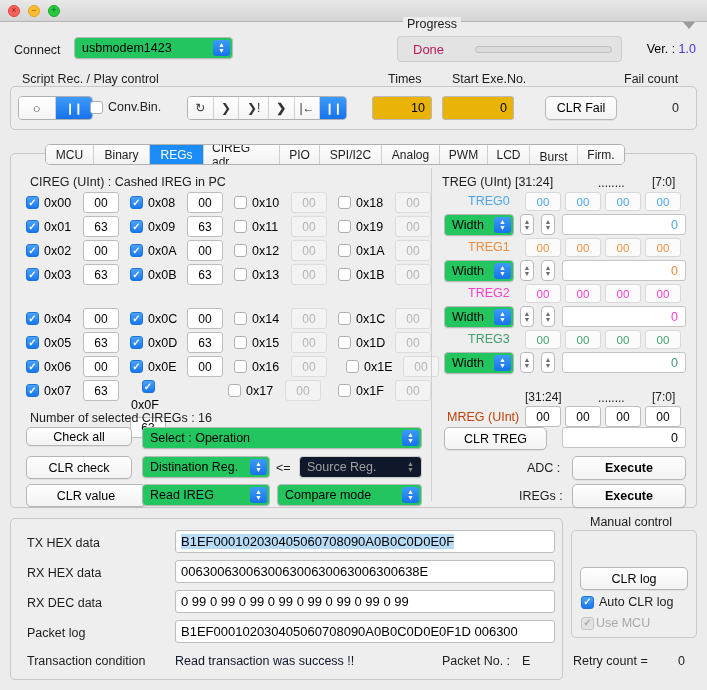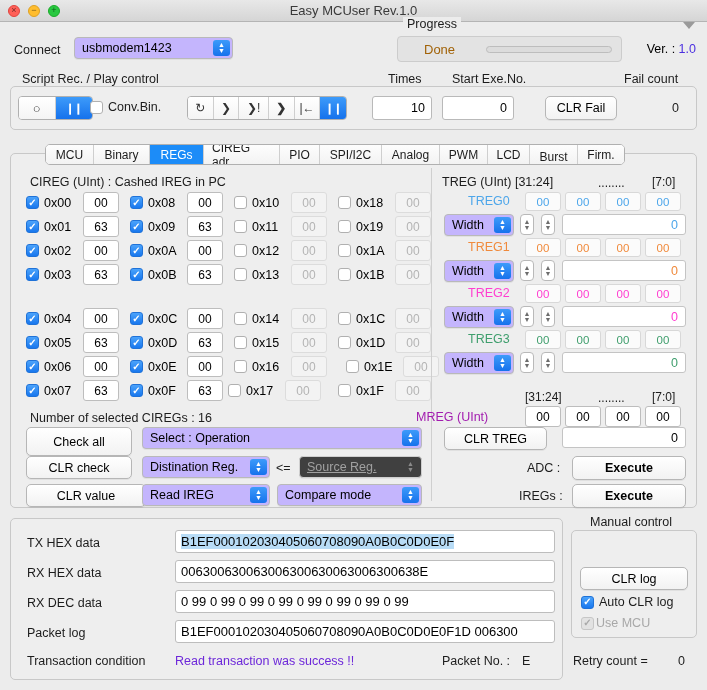--- a/index.html
+++ b/index.html
@@ -40,40 +40,40 @@
     background:#eeeeee;
   }
   .group-title {
     position:absolute; font-size:12.5px; color:#1c1c1c;
     background:#ececec; padding:0 4px;
   }
 
   
   .connect-label { position:absolute; left:14px; top:43px; font-size:12.5px; }
   .combo {
-    position:relative; background:#c4b5fd; border:1px solid #b9b9b9;
+    position:relative; background:#22c55e; border:1px solid #b9b9b9;
     border-radius:4px; height:22px; display:flex; align-items:center;
     font-size:12.5px; color:#000; padding-left:7px;
     box-shadow:0 1px 0 rgba(0,0,0,.05);
   }
   .combo .stepper {
     position:absolute; right:2px; top:2px; bottom:2px; width:17px;
     background:linear-gradient(#3d9bfa,#1672ec); border-radius:3px;
     display:flex; flex-direction:column; align-items:center; justify-content:center;
     color:#fff; font-size:7px; line-height:6px;
   }
   .combo.plain .stepper { background:none; color:#8a8a8a; }
-  .combo.disabled { background:#404040; color:#a0a0a0; border-color:#cfcfcf;text-decoration:underline; }
+  .combo.disabled { background:#0f172a; color:#a0a0a0; border-color:#cfcfcf; }
 
   .progress-box {
     position:absolute; left:397px; top:36px; width:225px; height:26px;
     background:#e3e3e3; border:1px solid #cccccc; border-radius:4px;
     display:flex; align-items:center;
   }
-  .progress-done { font-size:13px; color:#a16207; margin-left:26px; width:62px; }
+  .progress-done { font-size:13px; color:#be185d; margin-left:15px; width:62px; }
   .pbar { flex:1; height:7px; margin-right:9px; background:#dcdcdc;
           border:1px solid #bdbdbd; border-radius:4px; }
   .progress-title { position:absolute; left:403px; top:17px; font-size:12.5px; }
   .disclosure { position:absolute; right:12px; top:22px; width:0;height:0;
      border-left:6px solid transparent;border-right:6px solid transparent;border-top:7px solid #9a9a9a;}
   .ver { position:absolute; right:11px; top:42px; font-size:12.5px; }
   .ver b { color:#4b2fe0; font-weight:normal; }
 
   
   #script-group { left:10px; top:86px; width:687px; height:44px; }
@@ -94,21 +94,21 @@
     width:13px; height:13px; border-radius:3px; border:1px solid #b0b0b0;
     background:#fff; display:inline-flex; align-items:center; justify-content:center;
     vertical-align:middle; flex:none;
   }
   .checkbox.on { background:linear-gradient(#4ba3fb,#1877ee); border-color:#1f72d8; }
   .checkbox.on::after { content:"✓"; color:#fff; font-size:10px; line-height:1; font-weight:bold; }
   .checkbox.dim { background:#e2e2e2; border-color:#c6c6c6; }
   .checkbox.dim::after { content:"✓"; color:#a8a8a8; font-size:10px; line-height:1; font-weight:bold; }
 
   .numfield {
-    background:#ffffff; border:1px solid #b9b9b9; border-radius:3px;
+    background:#eab308; border:1px solid #b9b9b9; border-radius:3px;
     font-size:12.5px; text-align:right; padding-right:6px;
     display:flex; align-items:center; justify-content:flex-end; color:#000;
   }
   .pushbtn {
     background:linear-gradient(#ffffff,#f2f2f2); border:1px solid #b6b6b6;
     border-radius:5px; font-size:12.5px; color:#000;
     display:flex; align-items:center; justify-content:center;
     box-shadow:0 1px 0 rgba(0,0,0,.06);
   }
 
@@ -160,40 +160,39 @@
   #bottom-panel { left:10px; top:518px; width:553px; height:162px; }
   .rowlabel { position:absolute; font-size:12.5px; color:#1c1c1c; }
   .textfield {
     position:absolute; height:23px; background:#fff; border:1px solid #bdbdbd;
     border-radius:3px; font-size:13px; color:#000; display:flex; align-items:center;
     padding-left:5px; overflow:hidden; white-space:nowrap;
   }
   .textfield .sel { background:#b8dcf6; }
   #manual-panel { left:571px; top:530px; width:126px; height:108px; }
   .manual-title { left:586px; top:515px; }
-  .status-ok { position:absolute; font-size:12.5px; color:#6d28d9; }
+  .status-ok { position:absolute; font-size:12.5px; color:#0f172a; }
 </style>
 </head>
 <body>
 
 <div class="window">
 
   <div class="titlebar">
     <div class="traffic">
       <div class="dot close">
           <span>×</span>
         </div>
       <div class="dot min">
           <span>−</span>
         </div>
       <div class="dot max">
           <span>+</span>
         </div>
     </div>
-    <div class="title">Easy MCUser Rev.1.0</div>
   </div>
 
   <div class="connect-label lbl">Connect</div>
   <div class="combo" style="position:absolute;left:74px;top:37px;width:159px;">
     <span>usbmodem1423</span>
     <span class="stepper">
         <span>▲</span>
         <span>▼</span>
       </span>
   </div>
@@ -366,21 +365,21 @@
       <div class="cireg-cell" style="left: 130px; top: 332px;">
         <span class="checkbox on"></span>
         <span class="name">0x0D</span>
         <span class="cireg-val">63</span>
       </div>
       <div class="cireg-cell" style="left: 130px; top: 356px;">
         <span class="checkbox on"></span>
         <span class="name">0x0E</span>
         <span class="cireg-val">00</span>
       </div>
-      <div class="cireg-cell" style="left: 130px; top: 380px;">
+      <div class="cireg-cell" style="left: 130px; top: 380px; flex-direction: column;">
         <span class="checkbox on"></span>
         <span class="name">0x0F</span>
         <span class="cireg-val">63</span>
       </div>
       <div class="cireg-cell" style="left: 234px; top: 192px;">
         <span class="checkbox"></span>
         <span class="name">0x10</span>
         <span class="cireg-val off">00</span>
       </div>
       <div class="cireg-cell" style="left: 234px; top: 216px;">
@@ -457,21 +456,21 @@
         <span class="checkbox"></span>
         <span class="name">0x1F</span>
         <span class="cireg-val off">00</span>
       </div>
     </div>
 
   <div class="divider-v" style="left:431px;top:168px;height:333px;"></div>
 
   <div class="lbl" style="position:absolute;left:30px;top:411px;">Number of selected CIREGs :  16</div>
 
-  <div class="pushbtn" style="position:absolute;left:26px;top:427px;width:106px;height:29px;">
+  <div class="pushbtn" style="position:absolute;left:26px;top:427px;width:106px;height:19px;">
       <span>Check all</span>
     </div>
   <div class="pushbtn" style="position:absolute;left:26px;top:456px;width:106px;height:23px;">
       <span>CLR check</span>
     </div>
   <div class="pushbtn" style="position:absolute;left:26px;top:484px;width:120px;height:23px;">
       <span>CLR value</span>
     </div>
 
   <div class="combo" style="position:absolute;left:142px;top:427px;width:280px;">
@@ -598,21 +597,21 @@
         <span>▲</span>
         <span>▼</span>
       </div>
       <div class="treg-total" style="left: 562px; top: 352px; width: 124px; color: rgb(63, 158, 109);">0</div>
     </div>
 
   <div class="bitlabel" style="left:525px;top:390px;">[31:24]</div>
   <div class="bitlabel" style="left:598px;top:391px;">........</div>
   <div class="bitlabel" style="left:652px;top:390px;">[7:0]</div>
 
-  <div class="sec-title" style="left:416px;top:410px;color:#a21caf;">MREG (UInt)</div>
+  <div class="sec-title" style="left:447px;top:410px;color:#c2410c;">MREG (UInt)</div>
   <div id="mreg-bytes">
       <div class="treg-byte" style="left: 525px; top: 406px; background: rgb(255, 255, 255); border-color: rgb(189, 189, 189); color: rgb(0, 0, 0); height: 21px; font-size: 12px;">00</div>
       <div class="treg-byte" style="left: 565px; top: 406px; background: rgb(255, 255, 255); border-color: rgb(189, 189, 189); color: rgb(0, 0, 0); height: 21px; font-size: 12px;">00</div>
       <div class="treg-byte" style="left: 605px; top: 406px; background: rgb(255, 255, 255); border-color: rgb(189, 189, 189); color: rgb(0, 0, 0); height: 21px; font-size: 12px;">00</div>
       <div class="treg-byte" style="left: 645px; top: 406px; background: rgb(255, 255, 255); border-color: rgb(189, 189, 189); color: rgb(0, 0, 0); height: 21px; font-size: 12px;">00</div>
     </div>
 
   <div class="pushbtn" style="position:absolute;left:444px;top:427px;width:103px;height:23px;">
       <span>CLR TREG</span>
     </div>

